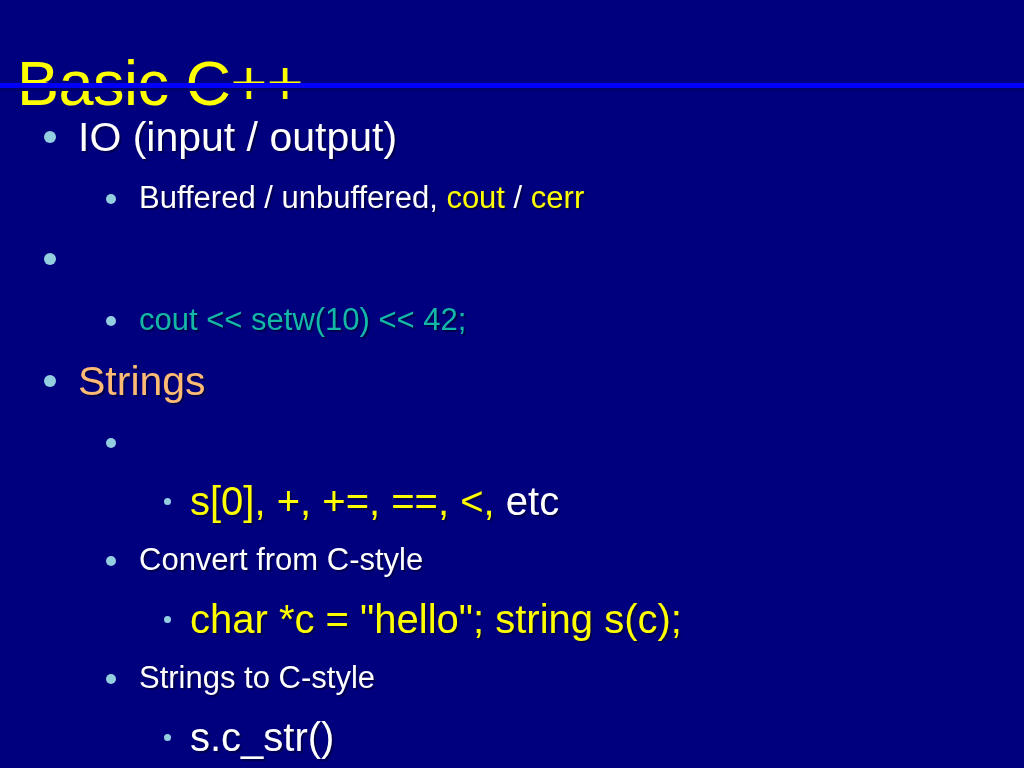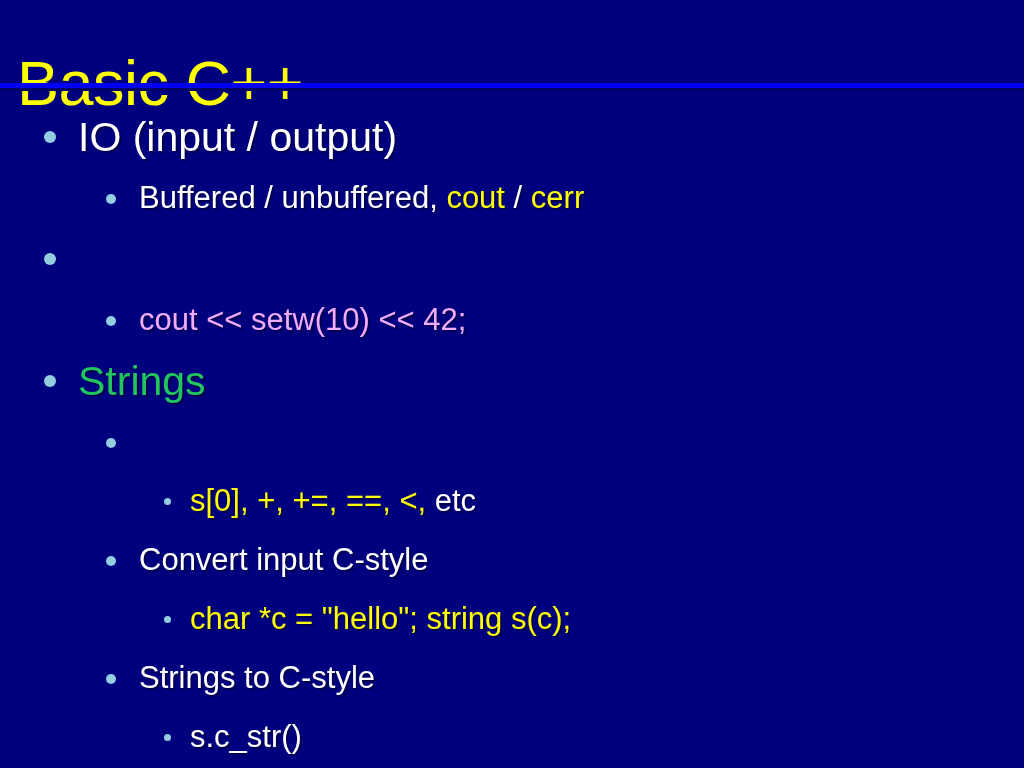--- a/index.html
+++ b/index.html
@@ -101,21 +101,21 @@
     height: 10px;
   }
   .lvl2 .txt {
     margin-left: 139px;
     text-shadow: 2px 2px 0 rgba(0,0,40,.55);
   }
 
   
   .lvl3 {
     height: 58px;
-    font-size: 31px;
+    font-size: 40px;
     line-height: 58px;
   }
   .lvl3 .bullet {
     left: 164px;
     top: 26px;
     width: 7px;
     height: 7px;
   }
   .lvl3 .txt {
     margin-left: 190px;
@@ -129,23 +129,23 @@
 
   <h1 id="slide-title">Basic C++</h1>
 
   <div id="title-rule"></div>
   <div id="title-rule-shadow"></div>
 
   <div id="body" style="--bullet: #92cee0;">
       <div class="line lvl1"><span class="bullet" style="background: rgb(146, 206, 224);"></span><span class="txt"><span class="plain" style="color: rgb(255, 255, 255);">IO (input / output)</span></span></div>
       <div class="line lvl2"><span class="bullet" style="background: rgb(146, 206, 224);"></span><span class="txt"><span class="plain" style="color: rgb(255, 255, 255);">Buffered / unbuffered, </span><span class="code" style="color: rgb(255, 255, 0);"> cout </span><span class="plain" style="color: rgb(255, 255, 255);"> / </span><span class="code" style="color: rgb(255, 255, 0);"> cerr</span></span></div>
       <div class="line lvl1"><span class="bullet" style="background: rgb(146, 206, 224);"></span></div>
-      <div class="line lvl2"><span class="bullet" style="background: rgb(146, 206, 224);"></span><span class="txt"><span class="code" style="color: #f0abfc;">cout  &lt;&lt;  setw(10)  &lt;&lt;  42;</span></span></div>
-      <div class="line lvl1"><span class="bullet" style="background: rgb(146, 206, 224);"></span><span class="txt"><span class="plain" style="color: #22c55e;">Strings</span></span></div>
+      <div class="line lvl2"><span class="bullet" style="background: rgb(146, 206, 224);"></span><span class="txt"><span class="code" style="color: #14b8a6;">cout  &lt;&lt;  setw(10)  &lt;&lt;  42;</span></span></div>
+      <div class="line lvl1"><span class="bullet" style="background: rgb(146, 206, 224);"></span><span class="txt"><span class="plain" style="color: #fdba74;">Strings</span></span></div>
       <div class="line lvl2"><span class="bullet" style="background: rgb(146, 206, 224);"></span></div>
       <div class="line lvl3"><span class="bullet" style="background: rgb(146, 206, 224);"></span><span class="txt"><span class="code" style="color: rgb(255, 255, 0);">s[0],  +,  +=,  ==,  &lt;,</span><span class="plain" style="color: rgb(255, 255, 255);">  etc</span></span></div>
-      <div class="line lvl2"><span class="bullet" style="background: rgb(146, 206, 224);"></span><span class="txt"><span class="plain" style="color: rgb(255, 255, 255);">Convert input C-style</span></span></div>
+      <div class="line lvl2"><span class="bullet" style="background: rgb(146, 206, 224);"></span><span class="txt"><span class="plain" style="color: rgb(255, 255, 255);">Convert from C-style</span></span></div>
       <div class="line lvl3"><span class="bullet" style="background: rgb(146, 206, 224);"></span><span class="txt"><span class="code" style="color: rgb(255, 255, 0);">char  *c  =  "hello";    string  s(c);</span></span></div>
       <div class="line lvl2"><span class="bullet" style="background: rgb(146, 206, 224);"></span><span class="txt"><span class="plain" style="color: rgb(255, 255, 255);">Strings to C-style</span></span></div>
       <div class="line lvl3"><span class="bullet" style="background: rgb(146, 206, 224);"></span><span class="txt"><span class="code" style="color: #ffffff;">s.c_str()</span></span></div>
     </div>
 
 </div>
 
 </body></html>

